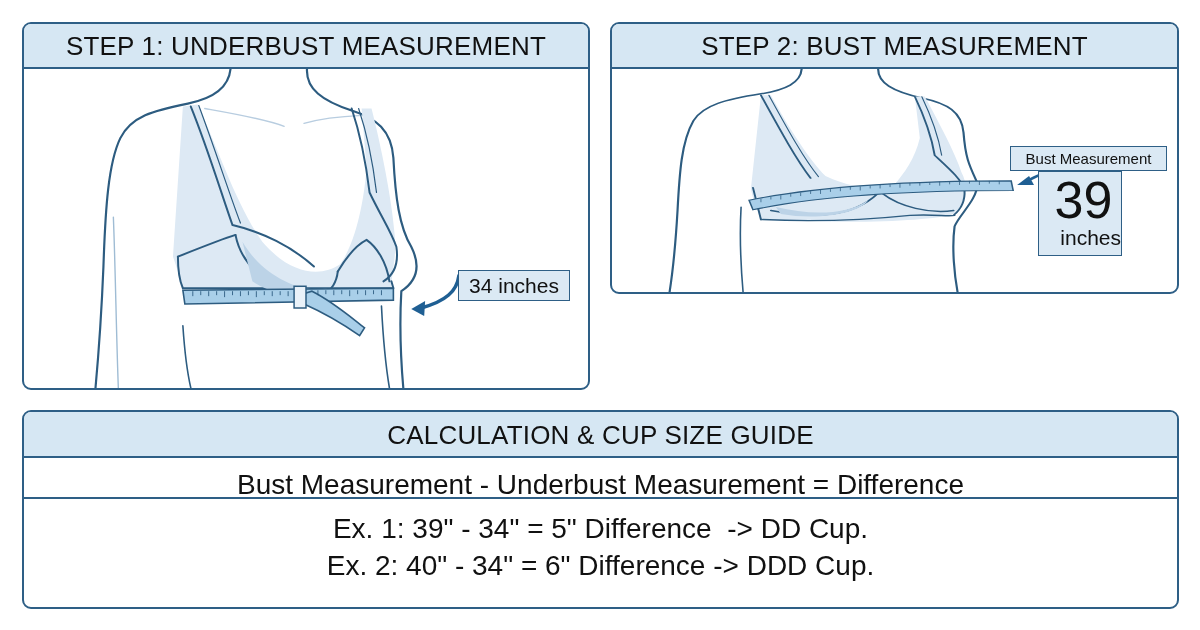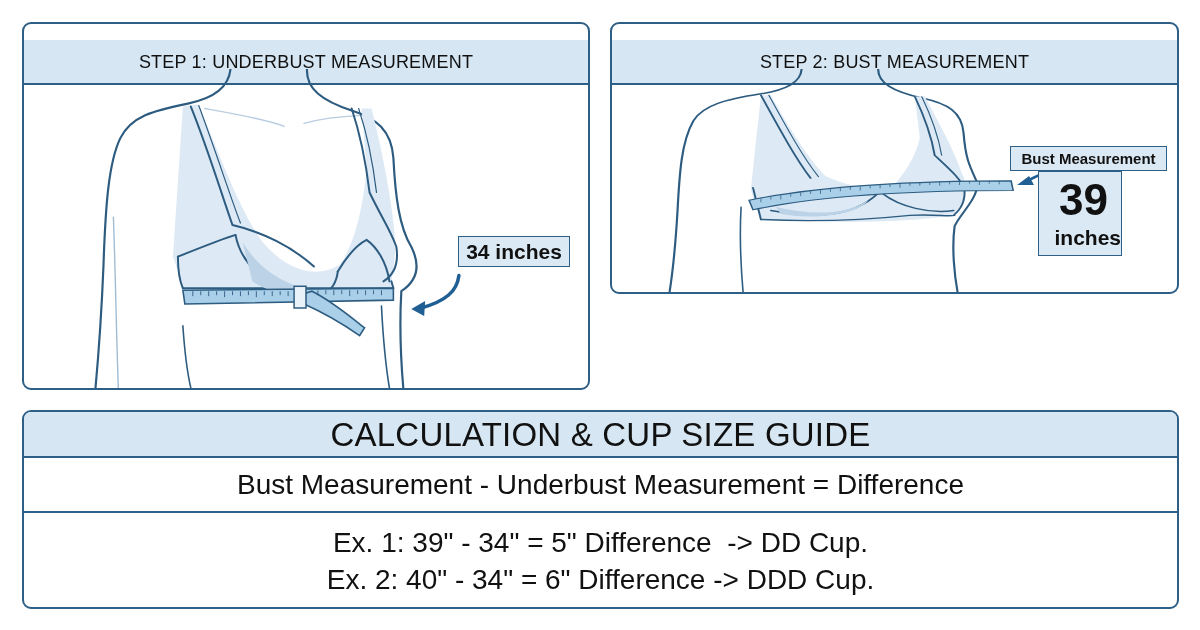--- a/index.html
+++ b/index.html
@@ -16,42 +16,41 @@
   .panel-header {
     background: #d6e7f3;
     border-bottom: 2px solid #2e5f86;
     text-align: center;
     font-weight: 400;
     color: #111;
     letter-spacing: 0.2px;
   }
   #step1 { left: 22px; top: 22px; width: 568px; height: 368px; }
   #step2 { left: 610px; top: 22px; width: 569px; height: 272px; }
-  #step1 .panel-header, #step2 .panel-header { height: 45px; line-height: 45px; font-size: 18px; margin-top: 16px; }
+  #step1 .panel-header, #step2 .panel-header { height: 45px; line-height: 45px; font-size: 26px; }
 
   .illus { position: absolute; left: 0; top: 45px; width: 100%; height: calc(100% - 45px); }
 
   .callout {
     position: absolute;
     background: #dbe9f4;
     border: 1.5px solid #2e5f86;
     color: #111;
     text-align: center;
-    font-weight: bold;
   }
-  #callout-34 { left: 434px; top: 212px; width: 112px; height: 31px; line-height: 29px; font-size: 21px; }
+  #callout-34 { left: 434px; top: 246px; width: 112px; height: 31px; line-height: 29px; font-size: 21px; }
   #callout-bust-label { left: 398px; top: 122px; width: 157px; height: 25px; line-height: 23px; font-size: 15px; }
   #callout-39 { left: 426px; top: 147px; width: 84px; height: 85px; }
-  #callout-39 .big { display: block; font-size: 44px; line-height: 52px; margin-top: 2px; margin-left: 7px; }
+  #callout-39 .big { display: block; font-size: 52px; line-height: 52px; margin-top: 2px; margin-left: 7px; }
   #callout-39 .small { display: block; font-size: 21px; line-height: 24px; text-align: right; }
 
   #calc { left: 22px; top: 410px; width: 1157px; height: 199px; }
-  #calc .panel-header { height: 46px; line-height: 46px; font-size: 33px; }
+  #calc .panel-header { height: 46px; line-height: 46px; font-size: 26px; }
   .formula-row {
-    height: 55px; line-height: 53px; text-align: center; font-size: 28px;
+    height: 41px; line-height: 53px; text-align: center; font-size: 28px;
     border-bottom: 2px solid #2e5f86; color: #111;
   }
   .examples { text-align: center; font-size: 28px; line-height: 37px; padding-top: 11px; color: #111; }
   .examples div { white-space: pre; }
 </style>
 </head>
 <body>
 
 <div class="panel" id="step1">
   <div class="panel-header">STEP 1: UNDERBUST MEASUREMENT</div>

